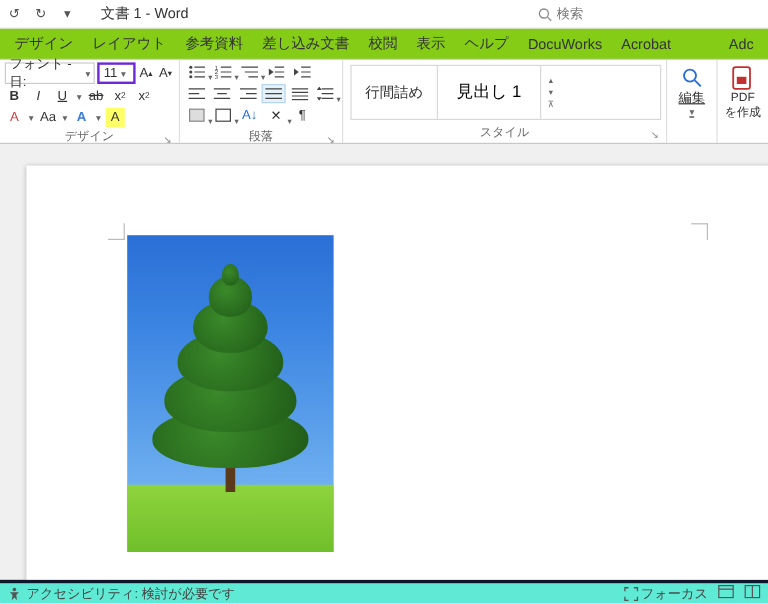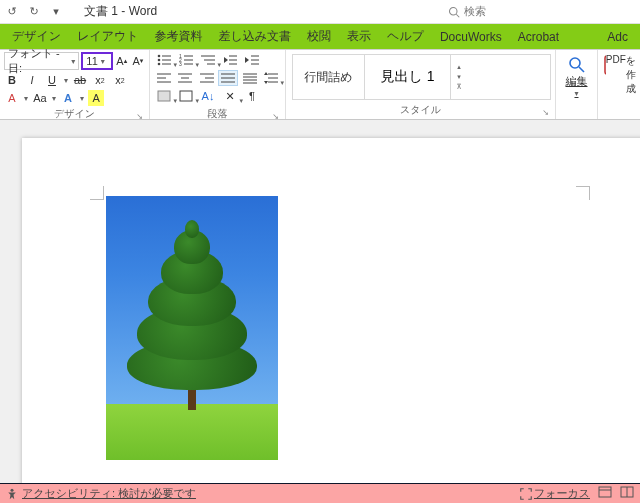--- a/index.html
+++ b/index.html
@@ -30,40 +30,40 @@
 .pg-btn .tri { font-size: 7px; color: #666; position: absolute; right: -3px; bottom: -1px; }
 .align-active { border: 1px solid #b5d5f0; background: #e6f2fb; }
 .styles-group { flex: 1; min-width: 230px; }
 .styles-row { display: flex; align-items: stretch; height: 46px; border: 1px solid #d8d8d8; margin: 2px 0 0 2px; }
 .style-item { border-right: 1px solid #d8d8d8; padding: 4px 10px; display: flex; align-items: center; justify-content: center; font-size: 12px; cursor: pointer; }
 .style-gallery-btn { width: 16px; display: flex; flex-direction: column; justify-content: center; align-items: center; gap: 2px; cursor: pointer; }
 .style-gallery-btn span { font-size: 7px; color: #666; }
 .edit-group { width: 42px; text-align: center; }
 .edit-body { display: flex; flex-direction: column; align-items: center; padding-top: 4px; gap: 0; text-decoration: underline; }
 .pdf-group { width: 42px; text-align: center; }
-.pdf-body { display: flex; flex-direction: row; padding-top: 2px; }
+.pdf-body { display: flex; flex-direction: column; align-items: center; padding-top: 2px; }
 .editing-area { position: relative; height: 363px; background: #f0f0f0; overflow: hidden; }
 .page { position: absolute; left: 22px; top: 18px; width: 640px; height: 800px; background: #fff; box-shadow: 0 0 4px rgba(0,0,0,0.25); }
 .page::before, .page::after, .corner-tr { content: ""; position: absolute; width: 18px; height: 18px; }
 .corner { position: absolute; width: 14px; height: 14px; }
 .corner.tl { left: 68px; top: 48px; border-left: 1px solid #bbb; border-top: 1px solid #bbb; transform: rotate(180deg);}
 .corner.tr { right: -420px; top: 48px; border-right: 1px solid #bbb; border-top: 1px solid #bbb; }
 .corner.tr { left: 554px; top: 48px; border-right: 1px solid #bbb; border-top: 1px solid #bbb; }
 .tree-img { position: absolute; left: 84px; top: 58px; width: 172px; height: 264px; }
 .tree-img .sky { position: absolute; inset: 0; background: linear-gradient(#2a6fd6 0%,#3c85e2 30%,#6fb0f0 80%,#a9d4f7 100%); }
 .tree-img .grass { position: absolute; left: 0; right: 0; bottom: 0; height: 56px; background: linear-gradient(#8fd43e,#6fbf2a); }
 .tree-img .trunk { position: absolute; left: 50%; bottom: 50px; width: 8px; height: 26px; margin-left: -4px; background: #5a3a1a; }
 .tree-img .foliage { position: absolute; left: 50%; transform: translateX(-50%); background: radial-gradient(circle at 40% 35%, #3b8a2a, #1f5a17); border-radius: 50% 50% 46% 46%; }
 .f1 { bottom: 70px; width: 130px; height: 50px; }
 .f2 { bottom: 100px; width: 110px; height: 54px; }
 .f3 { bottom: 134px; width: 88px; height: 50px; }
 .f4 { bottom: 166px; width: 62px; height: 44px; }
 .f5 { bottom: 196px; width: 36px; height: 34px; }
 .fTop { bottom: 222px; width: 14px; height: 18px; }
-.statusbar { height: 20px; background: #fca5a5; border-top: 1px solid #0f172a; display: flex; align-items: center; padding: 0 6px; font-size: 11px; color: #444; text-decoration: underline; }
+.statusbar { height: 20px; background: #5eead4; border-top: 3px solid #0f172a; display: flex; align-items: center; padding: 0 6px; font-size: 11px; color: #444; }
 .statusbar .left { display: flex; align-items: center; gap: 4px; }
 .statusbar .right { margin-left: auto; display: flex; align-items: flex-start; gap: 8px; }
 .sb-btn { cursor: pointer; display: inline-flex; align-items: center; gap: 2px; }
 svg { display: block; }
 .underline { text-decoration: underline; }
 .strike { text-decoration: line-through; }
 .hl { background: #ffff66; padding: 0 1px; }
 </style>
 </head>
 <body>

